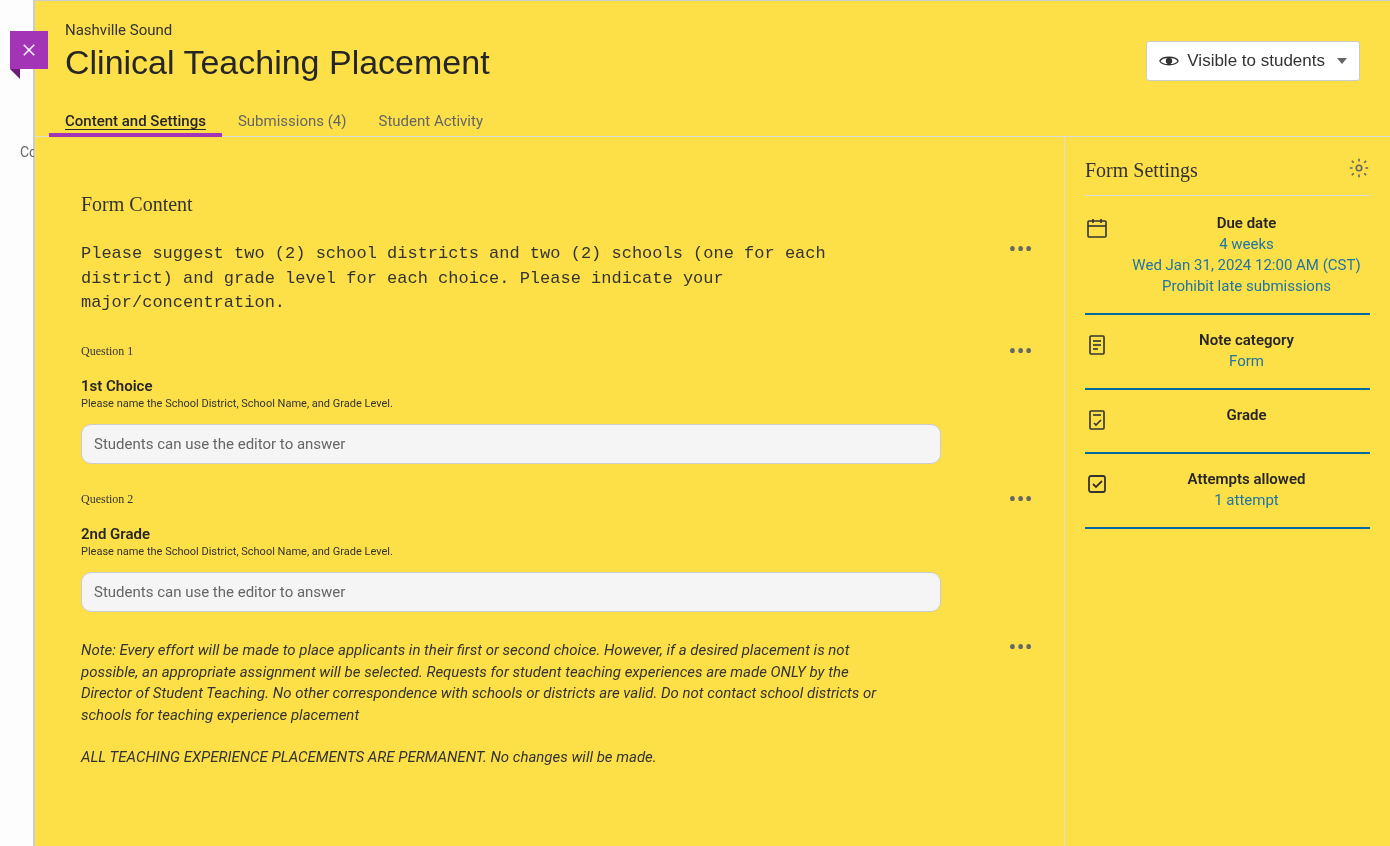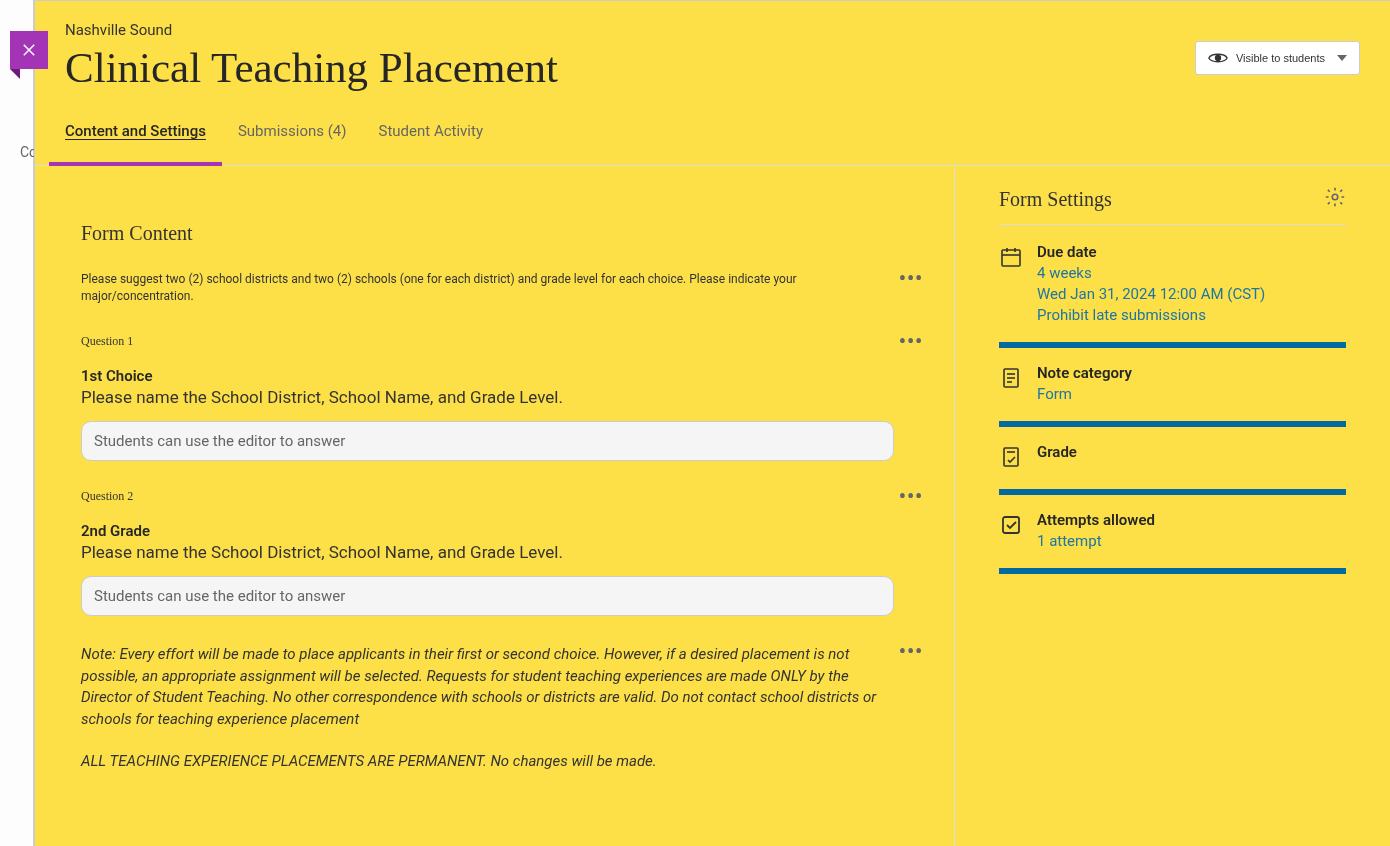--- a/index.html
+++ b/index.html
@@ -62,53 +62,53 @@
       justify-content: space-between;
       align-items: flex-start;
     }
     .header-left { flex: 1; }
     .course-name {
       font-size: 15px;
       color: #333;
       margin-bottom: 4px;
     }
     .page-title {
-      font-family: Liberation Serif, serif;
-      font-size: 43px;
+      font-family: Liberation Sans, sans-serif;
+      font-size: 34px;
       color: #262626;
       font-weight: normal;
     }
     .visibility-btn {
       margin-top: 20px;
       border: 1px solid #ccc;
       border-radius: 3px;
       padding: 9px 12px;
       display: flex;
       align-items: center;
       gap: 8px;
-      font-size: 11px;
+      font-size: 17px;
       color: #333;
       cursor: pointer;
       background: #fff;
     }
     .visibility-btn .caret {
       width: 0; height: 0;
       border-left: 5px solid transparent;
       border-right: 5px solid transparent;
       border-top: 6px solid #666;
       margin-left: 4px;
     }
     .tabs {
       margin-top: 22px;
       border-bottom: 1px solid #ddd;
       padding: 0 14px;
       display: flex;
     }
     .tab {
-      padding: 8px 16px 25px;
+      padding: 8px 16px 6px;
       font-size: 15px;
       color: #666;
       cursor: pointer;
       position: relative;
     }
     .tab.active {
       color: #262626;
       font-weight: 500;
       text-decoration: underline;
       text-underline-offset: 3px;
@@ -124,24 +124,25 @@
       flex: 1;
       display: flex;
       overflow: hidden;
     }
     .main-col {
       flex: 1;
       padding: 24px 0 24px 46px;
       overflow-y: auto;
     }
     .side-col {
-      width: 436px;
+      width: 326px;
       border-left: 1px solid #ddd;
-      padding: 20px 44px;
+      padding: 20px 20px;
       overflow-y: auto;
+      text-align: center;
     }
     .section-heading {
       font-family: Georgia, "Times New Roman", serif;
       font-size: 20px;
       color: #333;
       font-weight: normal;
       margin-bottom: 26px;
       margin-top: 32px;
     }
     .content-block {
@@ -156,40 +157,41 @@
       display: flex;
       align-items: center;
       justify-content: center;
       cursor: pointer;
       color: #666;
       font-size: 20px;
       letter-spacing: 1px;
       font-weight: bold;
     }
     .instruction-text {
-      font-size: 12px;
+      font-size: 17px;
       color: #333;
       line-height: 1.45;
       max-width: 780px;
+      font-family: Liberation Mono, monospace;
     }
     .question-heading {
       font-family: Georgia, "Times New Roman", serif;
       font-size: 12px;
       color: #333;
       font-weight: normal;
       margin-bottom: 18px;
     }
     .question-sub {
       font-size: 15px;
       font-weight: 600;
       color: #262626;
       margin-bottom: 2px;
     }
     .question-prompt {
-      font-size: 17px;
+      font-size: 11px;
       color: #333;
       margin-bottom: 14px;
     }
     .editor-placeholder {
       border: 1px solid #ccc;
       background: #f5f5f5;
       border-radius: 10px;
       padding: 10px 12px;
       font-size: 15px;
       color: #666;
@@ -216,21 +218,21 @@
       font-size: 20px;
       color: #333;
       font-weight: normal;
     }
     .gear-btn { cursor: pointer; color: #666; }
     .setting-item {
       display: flex;
       gap: 14px;
       padding-bottom: 16px;
       margin-bottom: 16px;
-      border-bottom: 6px solid #0369a1;
+      border-bottom: 2px solid #0369a1;
     }
     .setting-icon {
       width: 24px;
       flex-shrink: 0;
       color: #333;
       padding-top: 2px;
     }
     .setting-body { flex: 1; }
     .setting-label {
       font-size: 15px;

